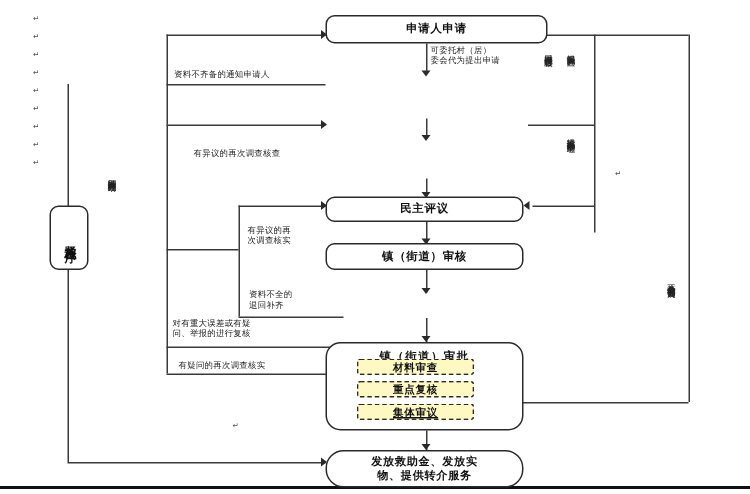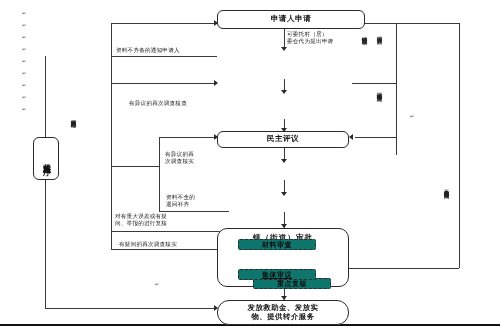--- a/index.html
+++ b/index.html
@@ -26,21 +26,21 @@
     line-height:1.15;
     letter-spacing:.5px;
     box-sizing:border-box;
     font-size:7.6px;
     z-index:6;
   }
   .subnode{
     position:absolute;
     border:1px dashed #2a2a2a;
     border-radius:2px;
-    background:#0f766e;
+    background:#fef9c3;
     color:#111;
     font-weight:bold;
     display:flex;
     align-items:center;
     justify-content:center;
     text-align:center;
     box-sizing:border-box;
     font-size:7px;
     letter-spacing:.5px;
     z-index:8;
@@ -187,30 +187,33 @@
   <div class="node" style="left:217px;top:10px;width:148px;height:19px;">
     <span>申请人申请</span>
   </div>
 
 
 
   <div class="node" style="left:217px;top:131px;width:132px;height:17px;justify-content:center;">
     <span>民主评议</span>
   </div>
 
+  <div class="node" style="left:217px;top:162px;width:132px;height:18px;">
+    <span>镇（街道）审核</span>
+  </div>
 
 
   <div class="group-box" style="left:217px;top:228px;width:132px;height:59px;">
     <div class="group-title">镇（街道）审批</div>
   </div>
 
   <div class="subnode" style="left:238px;top:239px;width:78px;height:11px;">
     <span>材料审查</span>
   </div>
-  <div class="subnode" style="left:253px;top:254px;width:78px;height:11px;margin-top:24px;">
+  <div class="subnode" style="left:238px;top:254px;width:78px;height:11px;">
     <span>重点复核</span>
   </div>
 
   <div class="subnode" style="left:238px;top:269px;width:78px;height:11px;text-decoration:underline;">
     <span>集体审议</span>
   </div>
 
   <div class="node" style="left:217px;top:300px;width:132px;height:25px;white-space:pre-line;font-size:7.4px;border-radius:12px;">
     <span>发放救助金、发放实
 物、提供转介服务</span>

